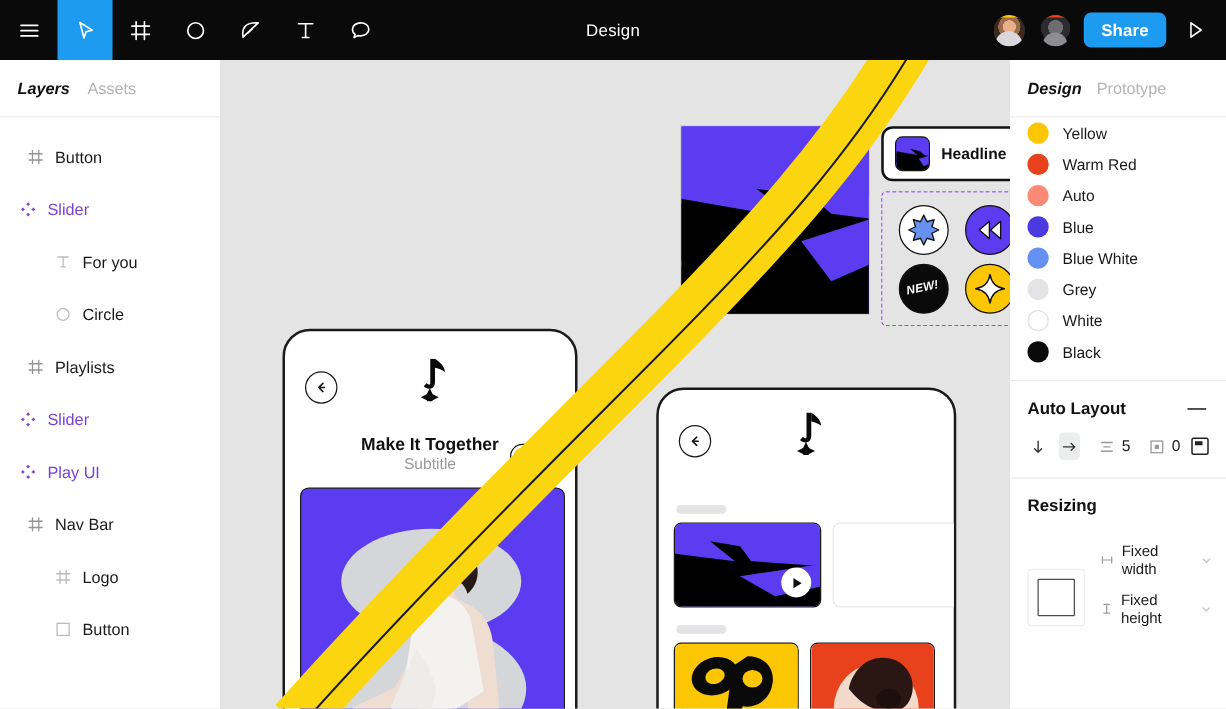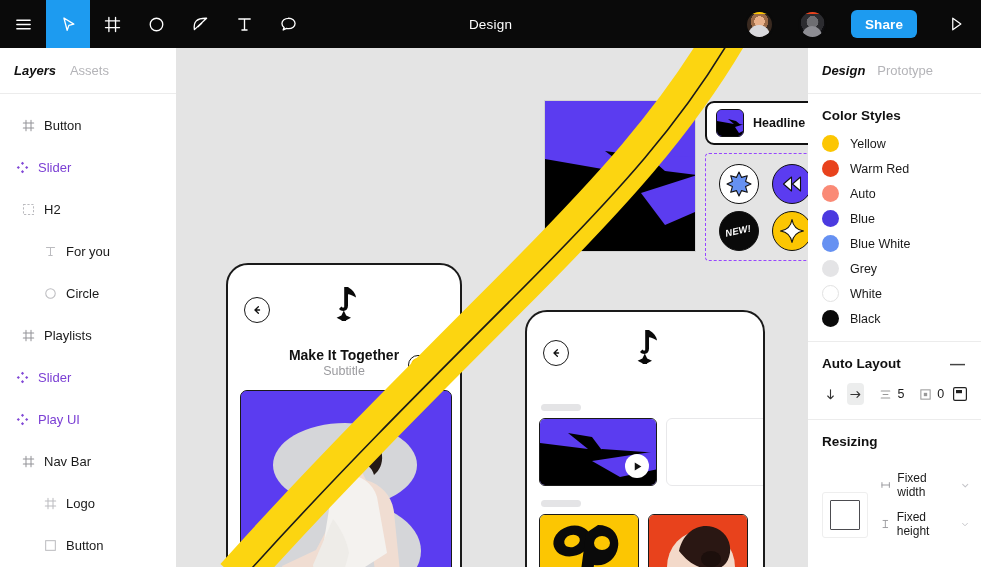--- a/index.html
+++ b/index.html
@@ -22,21 +22,21 @@
   }
   .tool.first { width:46px; }
   .tool.active { background:#1d9bf0; }
   .tool svg { display:block; }
   .topbar-title {
     position:absolute; left:0; right:0; text-align:center;
     color:#fff; font-size:13.5px; letter-spacing:.2px; pointer-events:none;
   }
   .topbar-right {
     position:absolute; right:10px; top:0; height:48px;
-    display:flex; align-items:center; gap:24px;
+    display:flex; align-items:center; gap:8px;
   }
   .avatar {
     width:29px; height:29px; border-radius:50%; border:2px solid #0a0a0a;
     overflow:hidden; position:relative; flex:0 0 auto; cursor:pointer;
   }
   .avatar.a1 { background:radial-gradient(circle at 50% 38%, #e8b08a 0 26%, #9c6b48 27% 44%, #3a2a20 45% 100%); }
   .avatar.a1:after {
     content:""; position:absolute; left:50%; top:54%; transform:translateX(-50%);
     width:22px; height:16px; border-radius:11px 11px 0 0; background:#d9d9dd;
   }
@@ -303,26 +303,20 @@
         <span>Button</span>
       </div>
 
       <div class="layer-row indent1 component">
         <svg class="layer-ico" viewBox="0 0 14 14" fill="#7b3fd4">
           <path d="M7 .8 8.7 2.5 7 4.2 5.3 2.5Z M2.5 5.3 4.2 7 2.5 8.7 .8 7Z M11.5 5.3 13.2 7 11.5 8.7 9.8 7Z M7 9.8 8.7 11.5 7 13.2 5.3 11.5Z"></path>
         </svg>
         <span>Slider</span>
       </div>
 
-      <div class="layer-row">
-        <svg class="layer-ico" viewBox="0 0 14 14" fill="none" stroke="#b8b8bc" stroke-width="1.1" stroke-dasharray="2.4 1.8">
-          <rect x="1.6" y="1.6" width="10.8" height="10.8"></rect>
-        </svg>
-        <span>H2</span>
-      </div>
 
       <div class="layer-row indent1">
         <svg class="layer-ico" viewBox="0 0 14 14" fill="none" stroke="#b8b8bc" stroke-width="1.1" stroke-linecap="round">
           <path d="M2.6 2.8h8.8M7 2.8v8.6M5.1 11.4h3.8"></path>
         </svg>
         <span>For you</span>
       </div>
 
       <div class="layer-row indent1">
         <svg class="layer-ico" viewBox="0 0 14 14" fill="none" stroke="#b8b8bc" stroke-width="1.1">
@@ -536,23 +530,20 @@
 
   </div>
 
   <div class="right-panel">
 
     <div class="rp-tabs">
       <div class="panel-tab active">Design</div>
       <div class="panel-tab">Prototype</div>
     </div>
 
-    <div class="sect-title">
-      <span>Color Styles</span>
-    </div>
 
     <div>
       <div class="color-row">
         <span class="swatch" style="background:#fcc602"></span>
         <span class="color-name">Yellow</span>
       </div>
       <div class="color-row">
         <span class="swatch" style="background:#e8421c"></span>
         <span class="color-name">Warm Red</span>
       </div>

